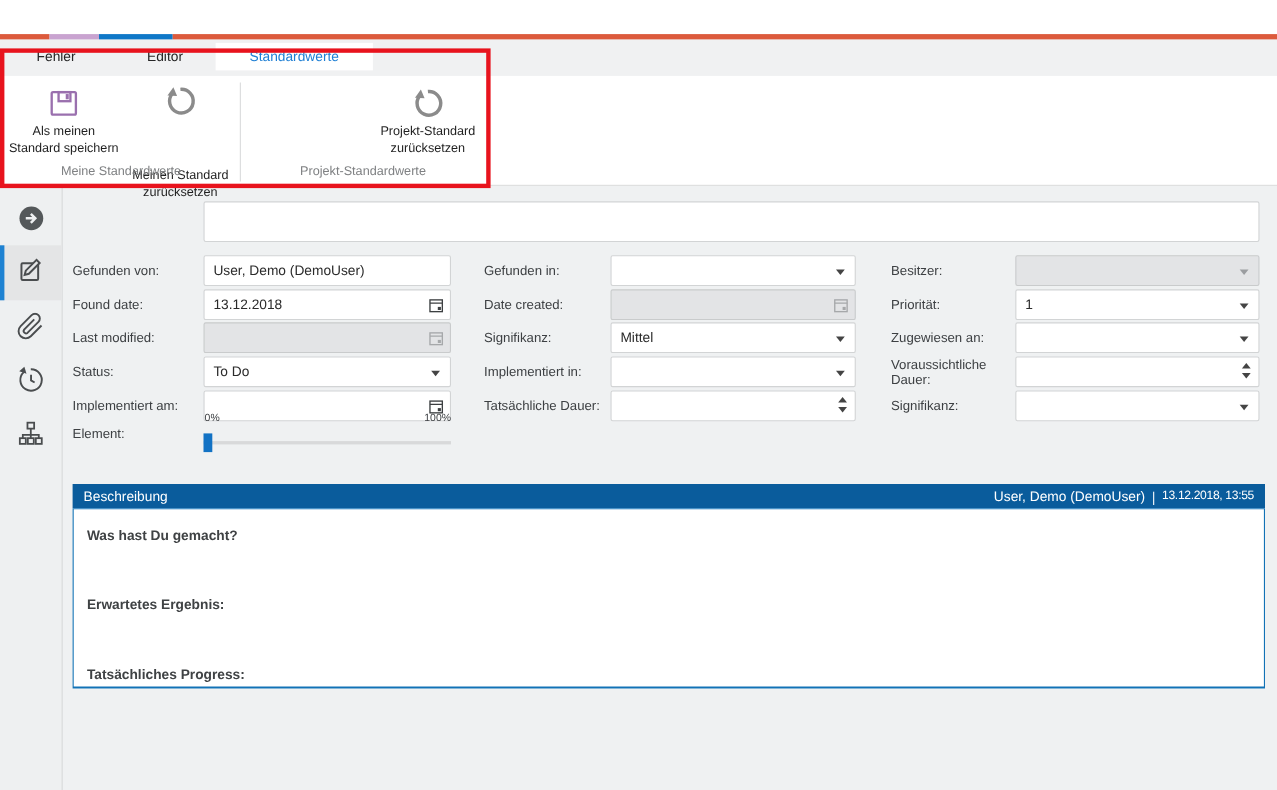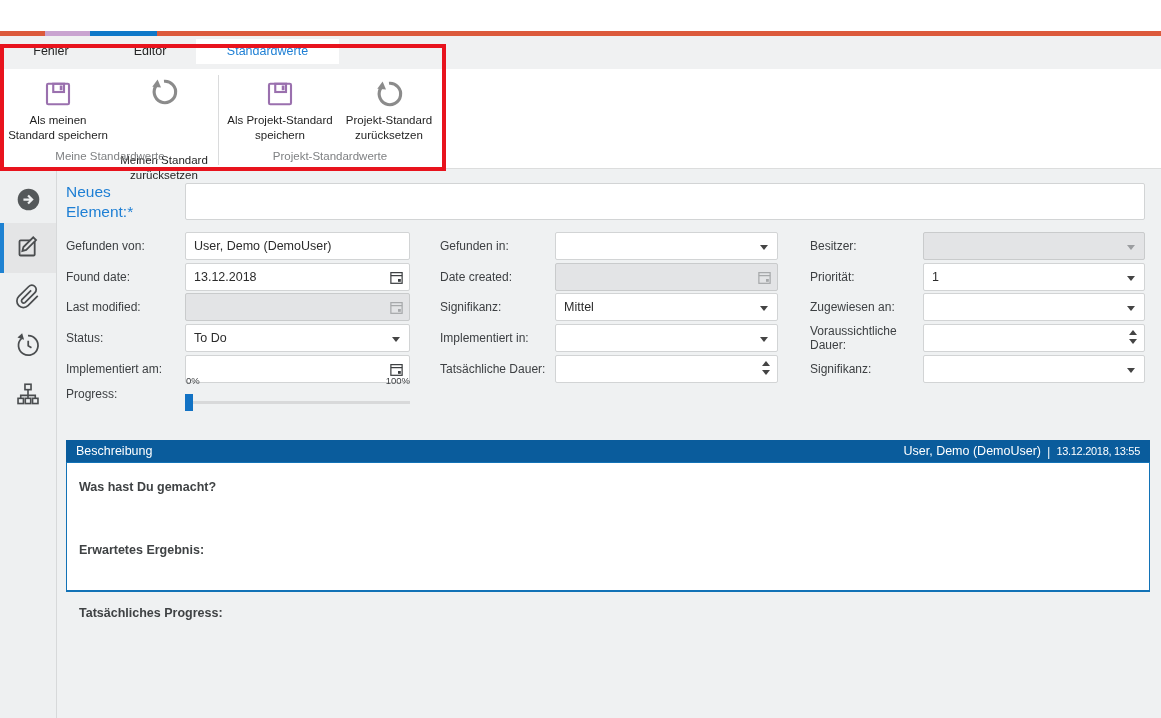--- a/index.html
+++ b/index.html
@@ -105,21 +105,21 @@
 
   
   .desc { position:absolute; left:9px; top:271px; width:1084px; }
   .desc-header { position:absolute; left:0; top:0; width:1084px; height:22px;
                  background:var(--desc_header_bg); color:#ffffff; display:flex; align-items:center;
                  padding:0 10px; font-size:12.5px; }
   .desc-header .dh-title { flex:0 0 auto; }
   .desc-header .dh-right { margin-left:auto; display:flex; align-items:center; gap:6px; }
   .desc-header .dh-sep { font-size:13px; opacity:.9; }
   .desc-header .dh-time { font-size:11px; letter-spacing:-0.3px; }
-  .desc-body { position:absolute; left:0; top:22px; width:1084px; height:130px; background:#ffffff;
+  .desc-body { position:absolute; left:0; top:22px; width:1084px; height:164px; background:#ffffff;
                border:1px solid var(--desc_border); border-bottom-width:2px; }
   .prompt { position:absolute; left:12px; font-size:12.5px; font-weight:bold; color:#3f4244; }
   .prompt.p0 { top:17px; } .prompt.p1 { top:80px; } .prompt.p2 { top:143px; }
 
   
   .statusbar { position:absolute; left:0; top:694px; width:1161px; height:24px; background:#fcfdfd;
                border-top:1px solid #d4d6d7; display:flex; align-items:center; padding-left:8px;
                font-size:12.5px; color:#2f3234; }
 </style>
 </head>
@@ -157,33 +157,20 @@
       <div class="ricon">
         <svg viewBox="0 0 24 24" width="30" height="30">
           <path class="ic-reset-arc" d="M6 6.6A8.6 8.6 0 1 0 12 3.4"></path>
           <polygon class="ic-reset-head" points="2.6,7.8 9.6,8.3 6.9,1.9"></polygon>
         </svg>
       </div>
       <div class="rlabel">Meinen Standard
 zurücksetzen</div>
     </div>
     <div class="rdivider"></div>
-    <div class="rbtn b3">
-      <div class="ricon">
-        <svg viewBox="0 0 24 24" width="30" height="30">
-          <g class="ic-save">
-              <rect x="3.2" y="3.8" width="17.6" height="16.4" rx="1"></rect>
-          <rect x="8.2" y="3.8" width="8.6" height="6.6"></rect>
-            </g>
-          <rect class="ic-save-fill" x="13.4" y="5.2" width="2.2" height="3.8"></rect>
-        </svg>
-      </div>
-      <div class="rlabel">Als Projekt-Standard
-speichern</div>
-    </div>
     <div class="rbtn b4">
       <div class="ricon">
         <svg viewBox="0 0 24 24" width="30" height="30">
           <path class="ic-reset-arc" d="M6 6.6A8.6 8.6 0 1 0 12 3.4"></path>
           <polygon class="ic-reset-head" points="2.6,7.8 9.6,8.3 6.9,1.9"></polygon>
         </svg>
       </div>
       <div class="rlabel">Projekt-Standard
 zurücksetzen</div>
     </div>
@@ -234,21 +221,20 @@
           <rect x="9.5" y="16" width="5" height="4.8"></rect>
           <rect x="16.2" y="16" width="5" height="4.8"></rect>
           <path d="M12 8v5.3M5.3 16v-2.7h13.4V16M12 13.3V16"></path>
         </svg>
       </span>
     </div>
   </div>
 
   <div class="content">
 
-    <div class="title-label">Neues Element:*</div>
     <div class="bigbox"><span></span></div>
 
     <div class="col1">
       <div class="flabel r1">Gefunden von:</div>
       <div class="fbox noicon r1">
           <span>User, Demo (DemoUser)</span>
         </div>
 
       <div class="flabel r2">Found date:</div>
       <div class="fbox r2">
@@ -362,21 +348,21 @@
           </span>
       </div>
 
       <div class="flabel r5">Signifikanz:</div>
       <div class="fbox r5">
           <span></span>
         <span class="caret"></span>
       </div>
     </div>
 
-    <div class="prog-label">Progress:</div>
+    <div class="prog-label">Element:</div>
     <div class="slider">
       <span class="minmax minv">0%</span>
       <span class="minmax maxv">100%</span>
       <div class="track"></div>
       <div class="thumb"></div>
     </div>
 
     <div class="desc">
       <div class="desc-header">
         <span class="dh-title">Beschreibung</span>

